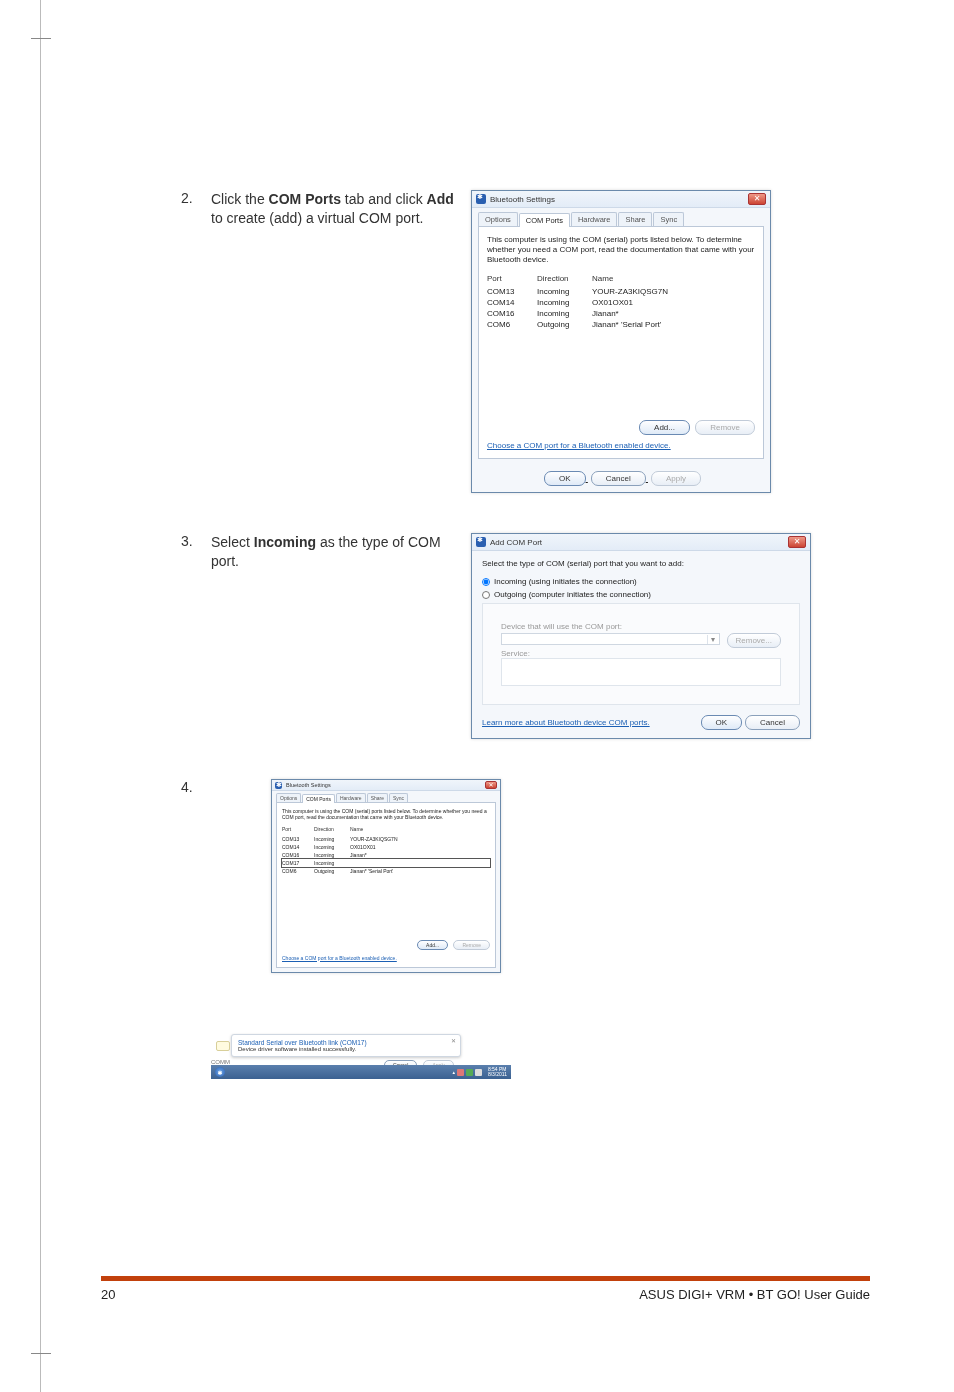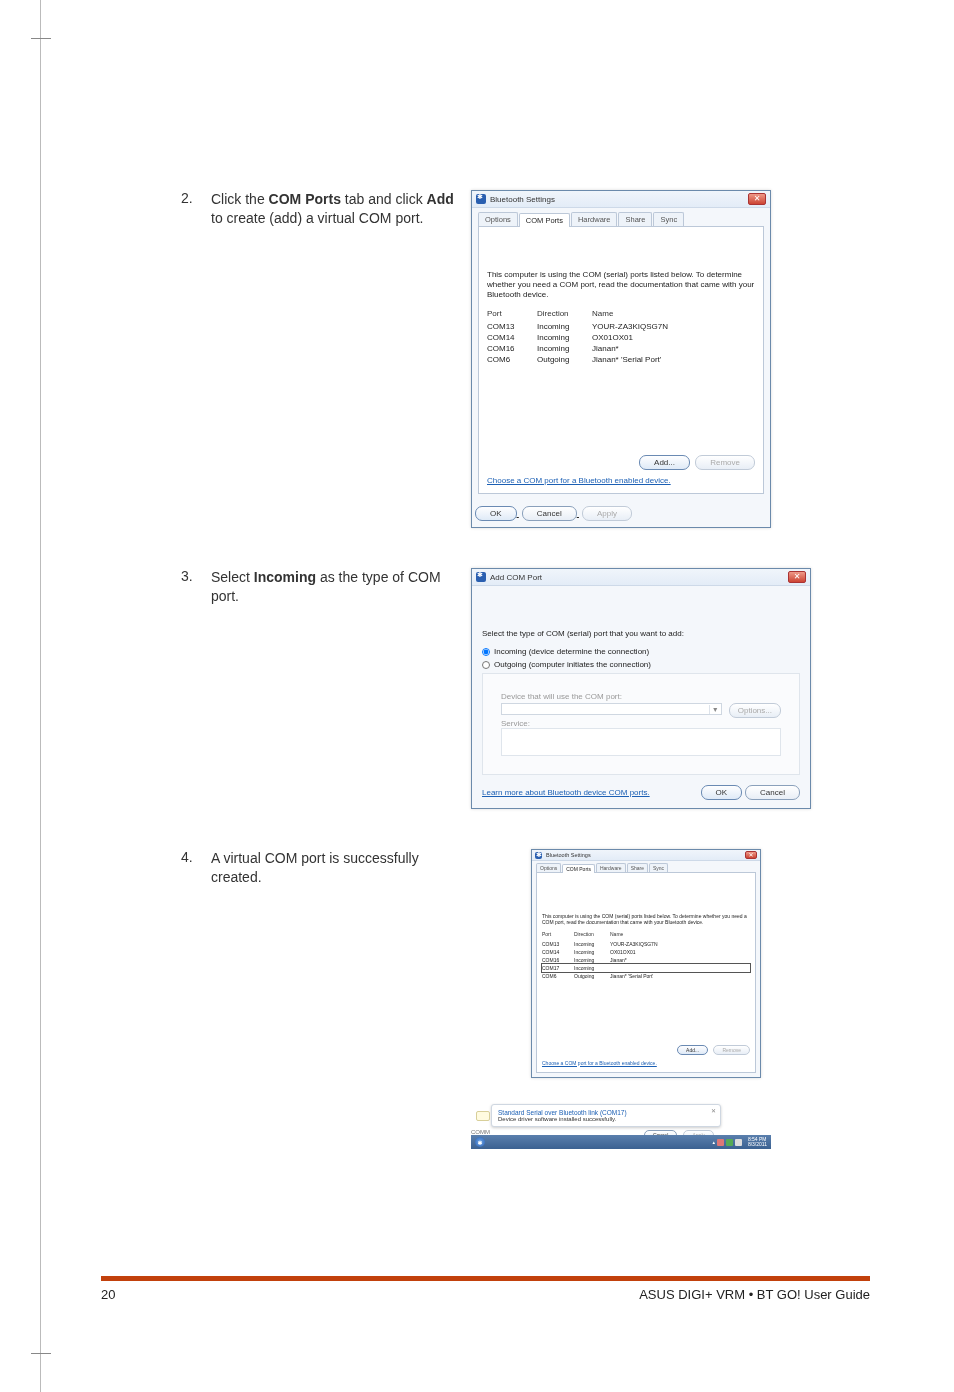--- a/index.html
+++ b/index.html
@@ -112,32 +112,32 @@
     position: relative;
     top: 1px;
     color: #222;
   }
   .tabpanel {
     margin: 0 6px 6px 6px;
     border: 1px solid #bcc8d8;
     background: #fff;
     padding: 8px;
   }
-  .desc { font-size: 8px; line-height: 1.25; margin-bottom: 8px; margin-top: 35px; }
+  .desc { font-size: 8px; line-height: 1.25; margin-bottom: 8px; }
   .grid .hdr, .grid .row {
     display: flex;
     font-size: 8px;
     padding: 1px 0;
   }
   .grid .hdr { color: #333; margin-bottom: 2px; }
   .grid .c1 { width: 50px; }
   .grid .c2 { width: 55px; }
   .grid .c3 { flex: 1; }
   .btnrow { text-align: right; margin-top: 10px; }
-  .btnrow2 { padding: 6px 0; text-decoration: underline; }
+  .btnrow2 { text-align: center; padding: 6px 0; text-decoration: underline; }
   .btn {
     display: inline-block;
     border: 1px solid #8aa0bb;
     background: linear-gradient(#fff,#e8eef6);
     border-radius: 7px;
     padding: 2px 14px;
     font-size: 8px;
     color: #333;
     margin-left: 3px;
   }
@@ -346,51 +346,50 @@
         <div class="dialog" style="width:340px">
           <div class="titlebar">
             <span class="bt-icon"></span>
             <span class="ttitle">Add COM Port</span>
             <span class="closebtn">✕</span>
           </div>
           <div style="padding:8px 10px">
             <div class="desc">Select the type of COM (serial) port that you want to add:</div>
             <label class="radio">
               <input type="radio" checked="" style="">
-              <span>Incoming (device determine the connection)</span>
+              <span>Incoming (using initiates the connection)</span>
             </label>
             <label class="radio">
               <input type="radio" style="">
               <span>Outgoing (computer initiates the connection)</span>
             </label>
             <div class="subbox">
               <div>Device that will use the COM port:</div>
               <div style="display:flex;gap:4px;align-items:center">
                 <div class="field" style="flex:1">
                     <span class="dd">▾</span>
                   </div>
-                <span class="btn disabled" style="padding:2px 8px">Options...</span>
+                <span class="btn disabled" style="padding:2px 8px">Remove...</span>
               </div>
               <div>Service:</div>
               <div class="svcbox"></div>
             </div>
             <div style="display:flex;align-items:center;margin-top:10px">
               <span class="link">Learn more about Bluetooth device COM ports.</span>
               <span style="flex:1"></span>
               <span class="btn primary">OK</span>
               <span class="btn">Cancel</span>
             </div>
           </div>
         </div>
       </div>
     </div>
 
     <div class="step">
       <div class="step-num">4.</div>
-      <div class="step-text">A virtual COM port is successfully created.</div>
       <div class="step-img">
         <div class="desktop4">
           <div class="dialog4 dialog">
             <div class="titlebar">
               <span class="bt-icon" style="width:7px;height:7px"></span>
               <span class="ttitle" style="font-size:5.5px">Bluetooth Settings</span>
               <span class="closebtn" style="width:12px;height:8px;font-size:6px;line-height:6px">✕</span>
             </div>
             <div class="tabs">
               <div class="tab">Options</div>

